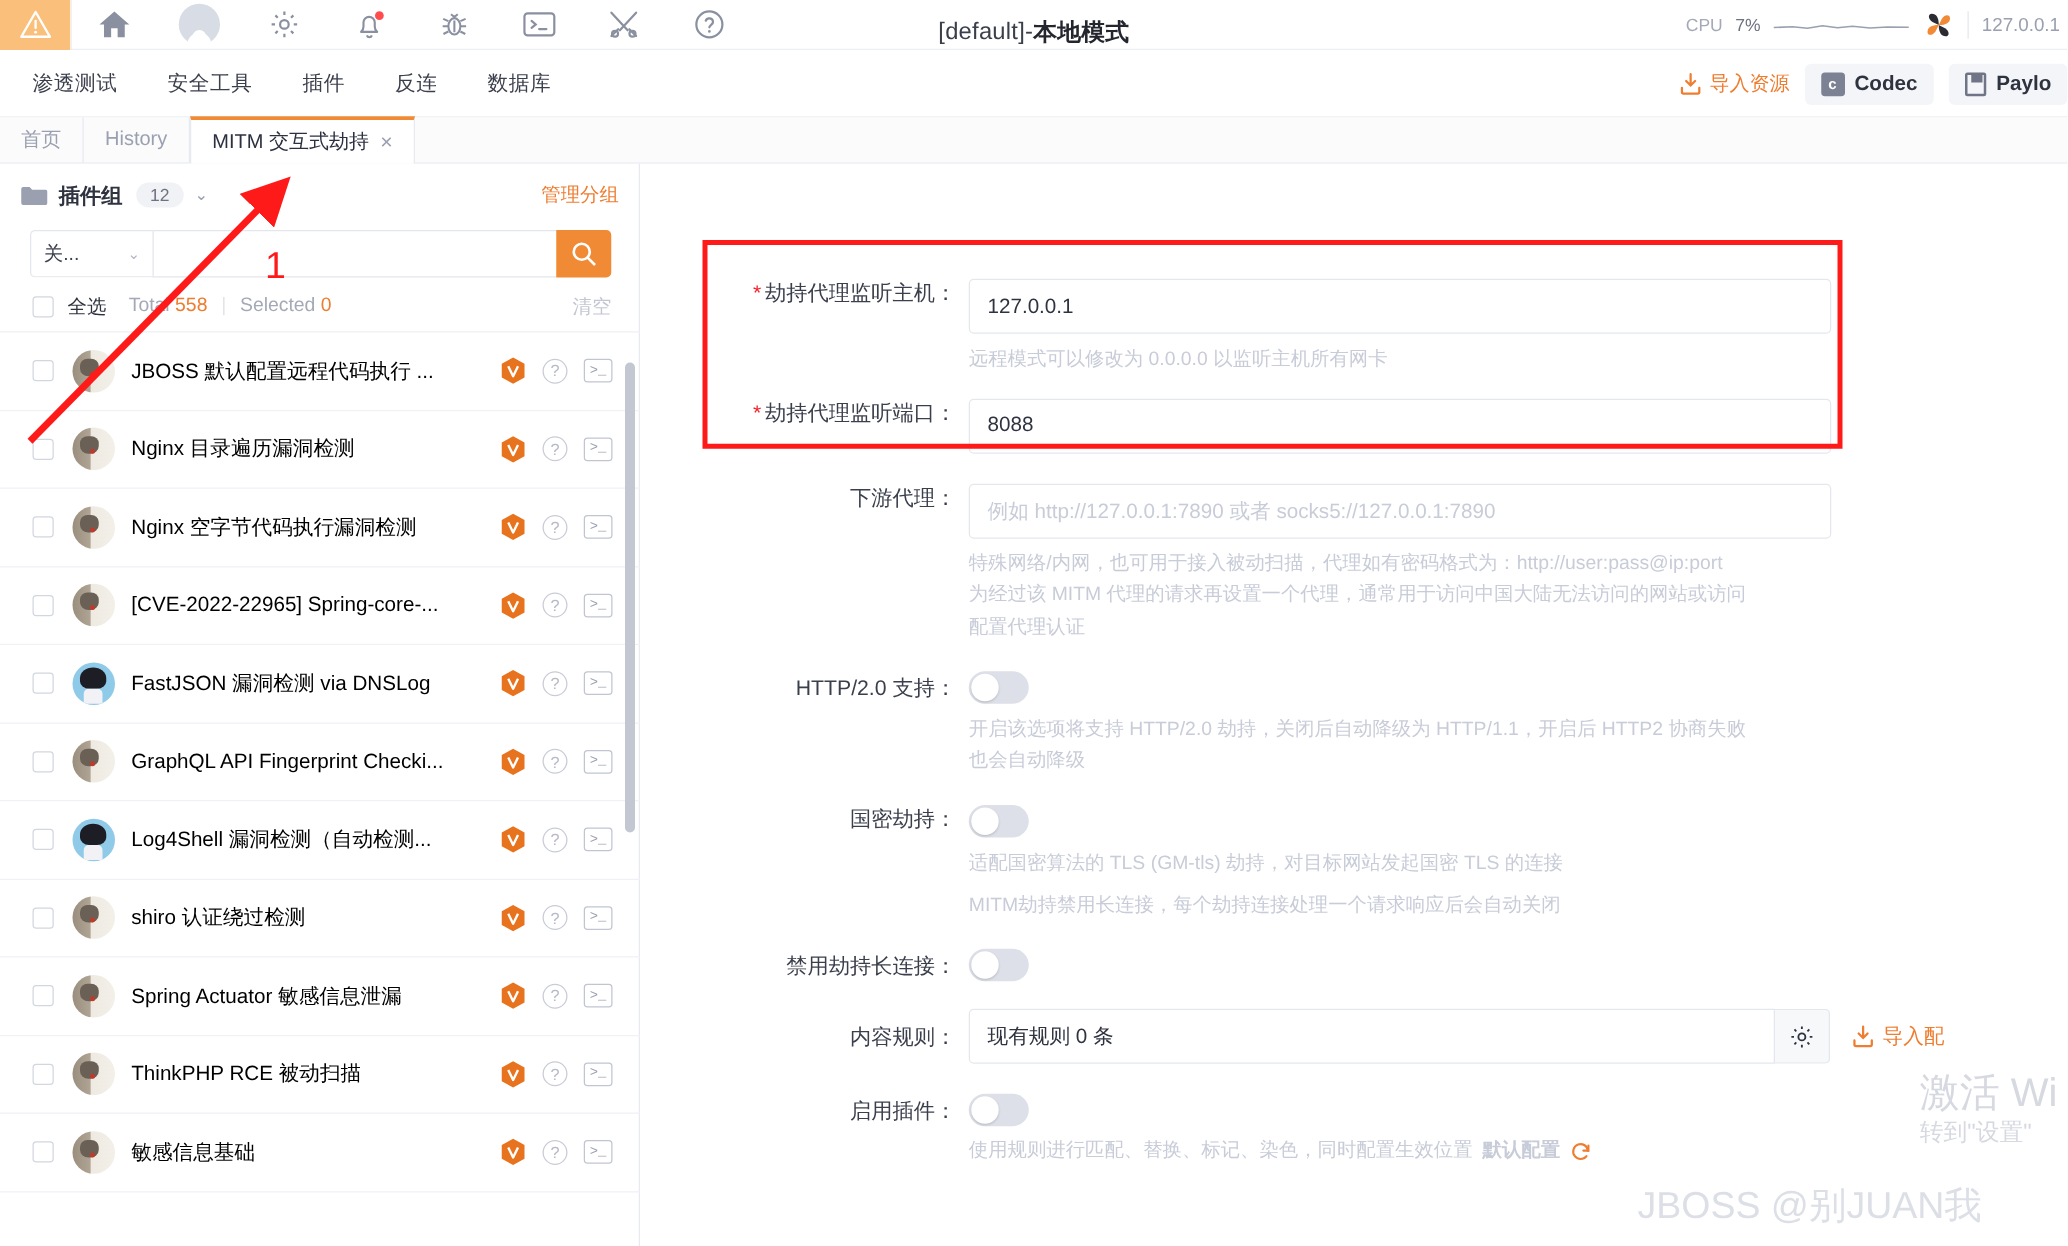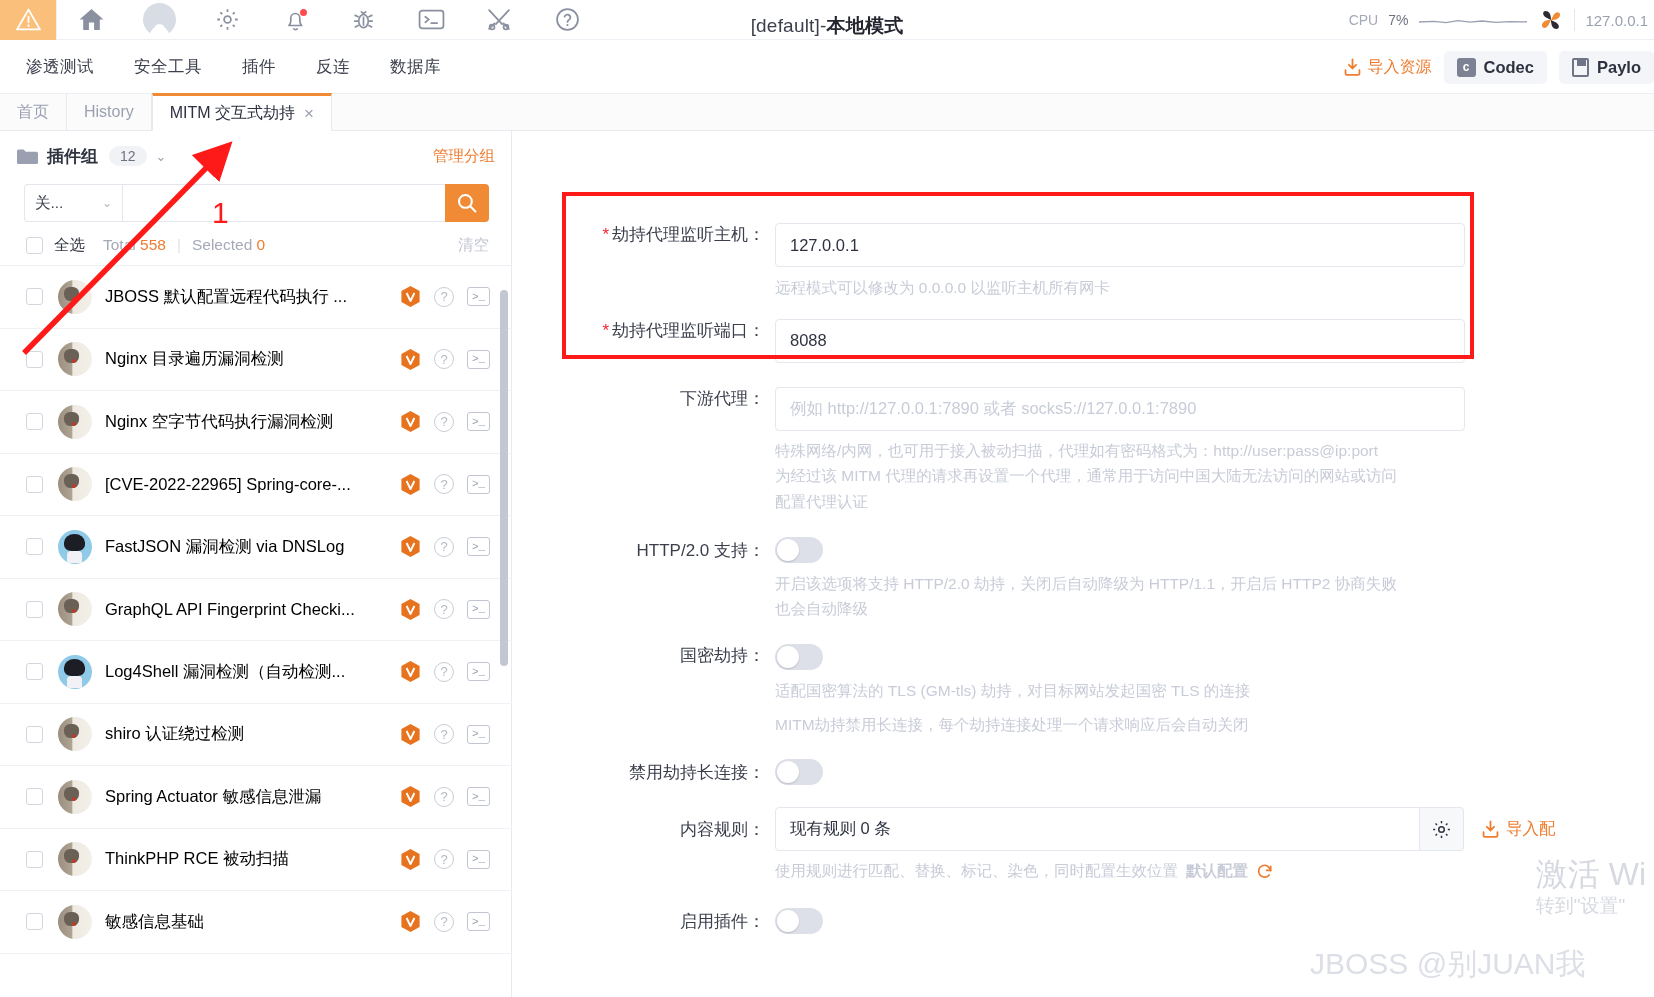--- a/index.html
+++ b/index.html
@@ -657,37 +657,37 @@
           </svg>
       </div>
       <div class="impcfg">
         <svg width="19" height="20" viewBox="0 0 18 19" fill="none" stroke="#ee7d30" stroke-width="1.7" stroke-linecap="round">
             <path d="M9 2.2v8.4M5.6 7.4 9 10.8l3.4-3.4"></path>
             <path d="M2.4 12.6v3.2a1.2 1.2 0 0 0 1.2 1.2h10.8a1.2 1.2 0 0 0 1.2-1.2v-3.2"></path>
           </svg>
         <span>导入配</span>
       </div>
     </div>
+    <div class="frow" style="margin-top:24px;align-items:center;">
+      <div class="flabel">启用插件：</div>
+      <div class="toggle">
+          <span class="knob"></span>
+        </div>
+    </div>
+
     <div class="frow" style="margin-top:8px;">
       <div class="flabel"></div>
       <div style="display:flex;align-items:center;gap:8px;">
         <span class="fhint">使用规则进行匹配、替换、标记、染色，同时配置生效位置</span>
         <span class="fhint lnk" style="font-weight:bold;">默认配置</span>
         <svg width="17" height="17" viewBox="0 0 18 18" fill="none" stroke="#ee7d30" stroke-width="1.8" stroke-linecap="round">
             <path d="M15.3 8.2A6.3 6.3 0 1 0 14 12.6"></path>
             <path d="M15.6 3.6v4.3h-4.3"></path>
           </svg>
       </div>
-    </div>
-
-    <div class="frow" style="margin-top:24px;align-items:center;">
-      <div class="flabel">启用插件：</div>
-      <div class="toggle">
-          <span class="knob"></span>
-        </div>
     </div>
 
   </div>
 
   <div class="redbox"></div>
   <div class="num1">1</div>
   <svg class="arrowlayer" viewBox="0 0 1654 997">
     <defs>
       <marker id="ah" markerWidth="7" markerHeight="7" refX="2.2" refY="3.5" orient="auto">
         <path d="M0,0 L7,3.5 L0,7 Z" fill="#ff1a1a"></path>

